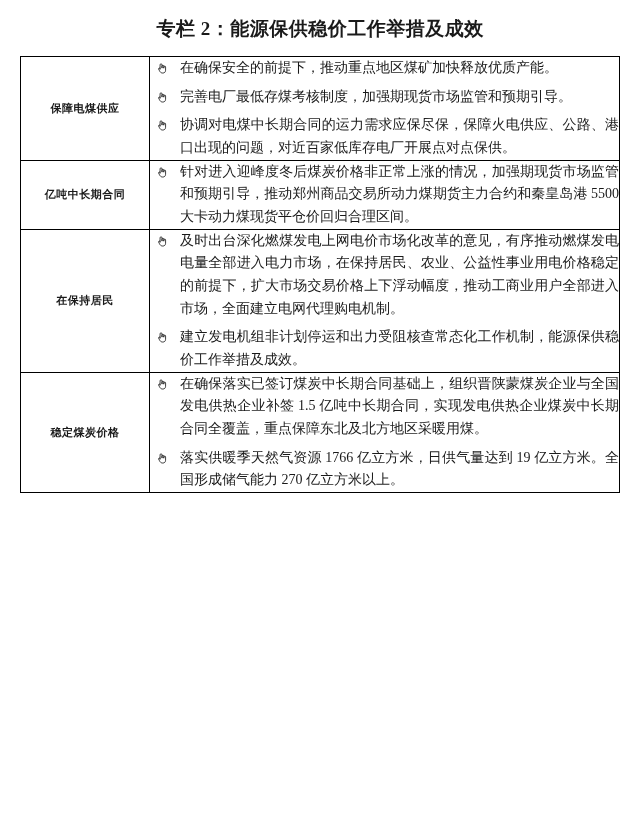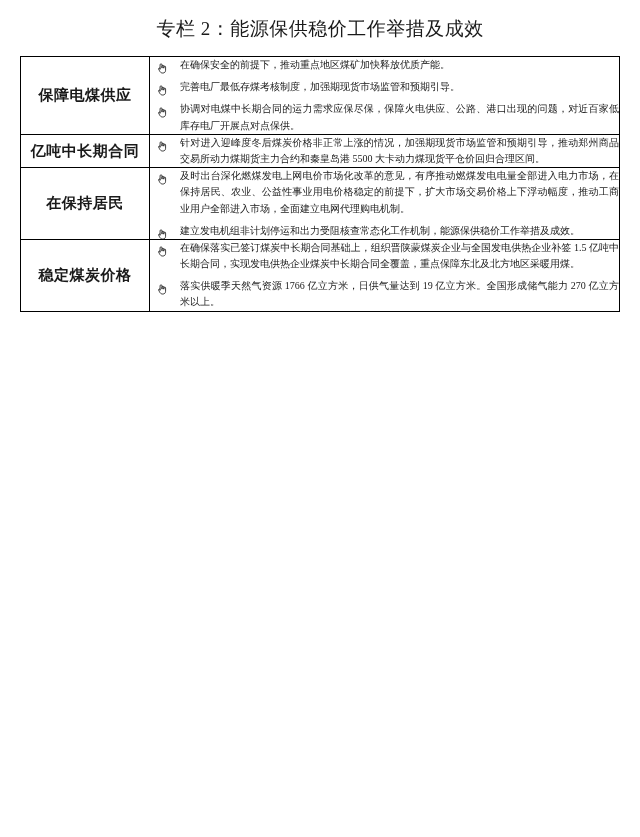--- a/index.html
+++ b/index.html
@@ -18,58 +18,58 @@
     width: 640px;
     height: 837px;
     box-sizing: border-box;
     padding: 0;
     position: relative;
   }
   .title {
     text-align: center;
     font-family: "Liberation Serif", serif;
     font-size: 19px;
-    font-weight: normal;
+    font-weight: bold;
     letter-spacing: 0.5px;
     padding: 16px 0 14px 0;
   }
   table.box {
     border-collapse: collapse;
     width: 600px;
     margin: 0 auto;
     table-layout: fixed;
   }
   table.box td {
     border: 1px solid #000000;
     vertical-align: middle;
     padding: 0;
   }
   td.label {
     width: 128px;
     text-align: center;
-    font-size: 15px;
+    font-size: 11px;
     font-weight: bold;
     letter-spacing: 0.5px;
     line-height: 1.5;
     padding: 6px 4px;
     margin-top: 16px;
   }
   td.content {
     padding: 9px 10px 9px 6px;
   }
   ul.items {
     list-style: none;
     margin: 0;
     padding: 0;
   }
   ul.items > li {
     position: relative;
     padding-left: 30px;
     margin: 0 0 6px 0;
-    font-size: 10px;
+    font-size: 14px;
     line-height: 1.62;
     text-align: justify;
     text-justify: inter-ideograph;
   }
   ul.items > li:last-child {
     margin-bottom: 0;
   }
   .bullet {
     position: absolute;
     left: 6px;

